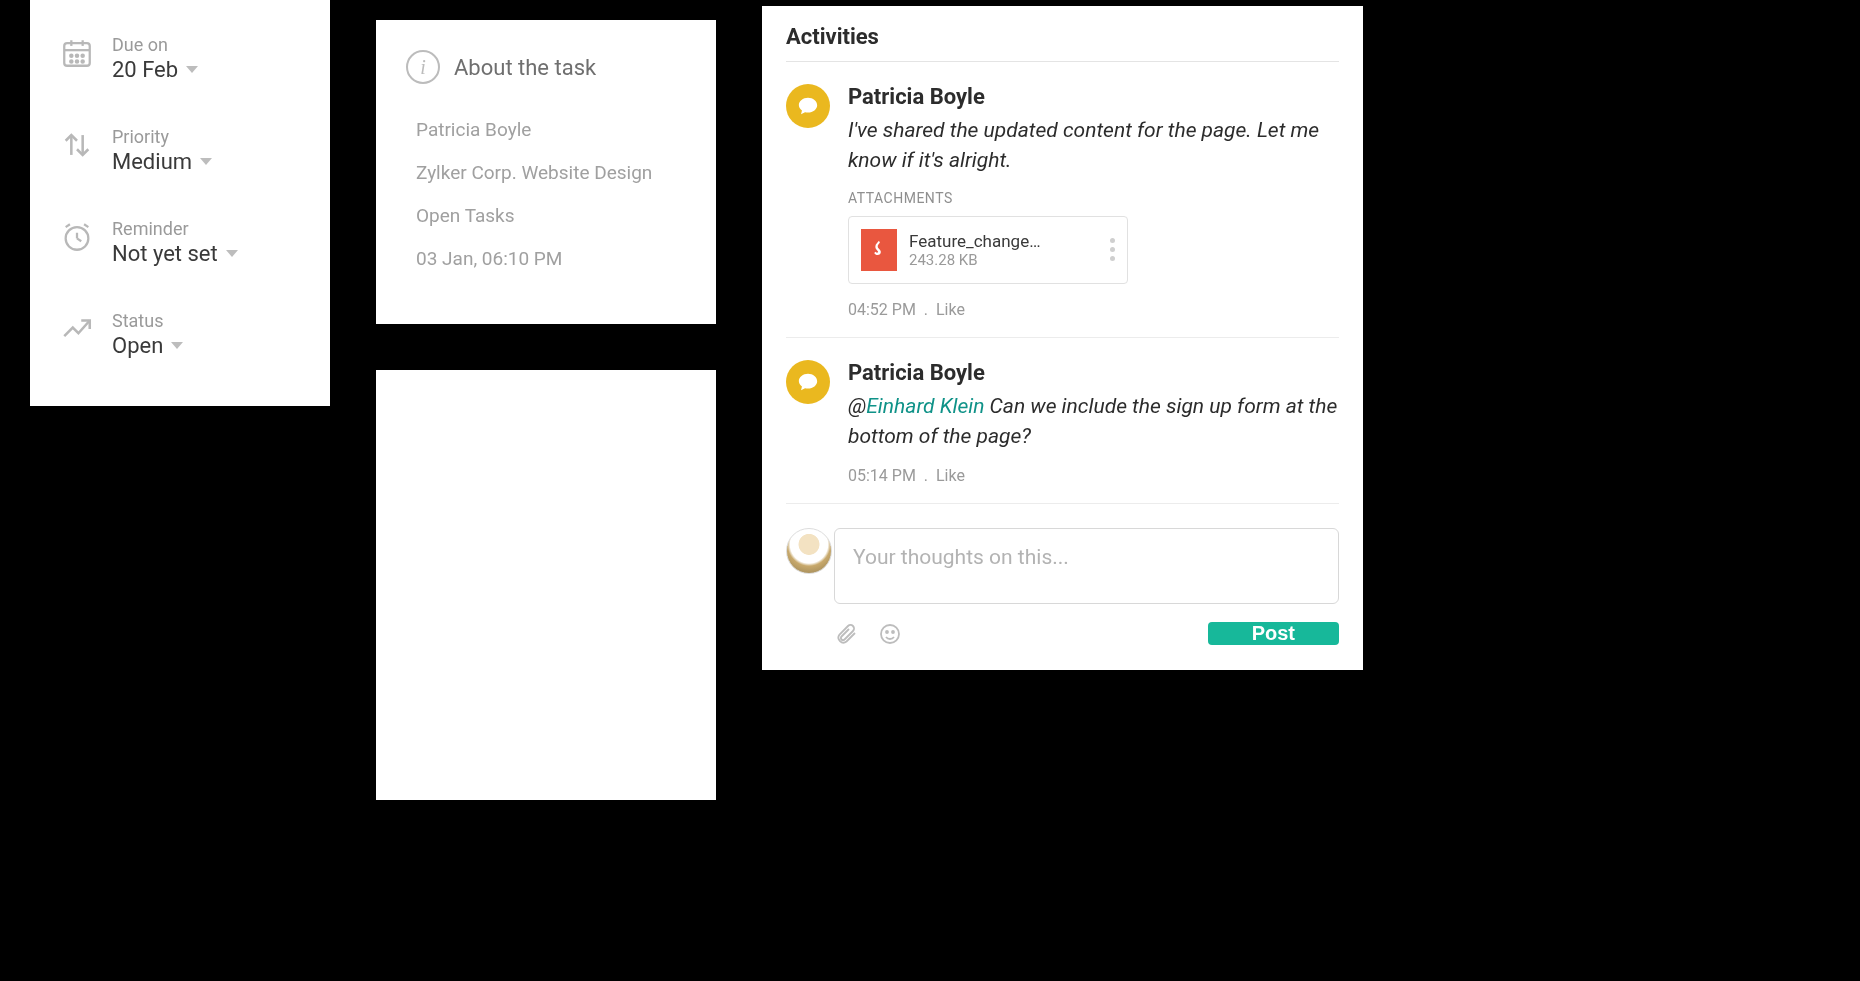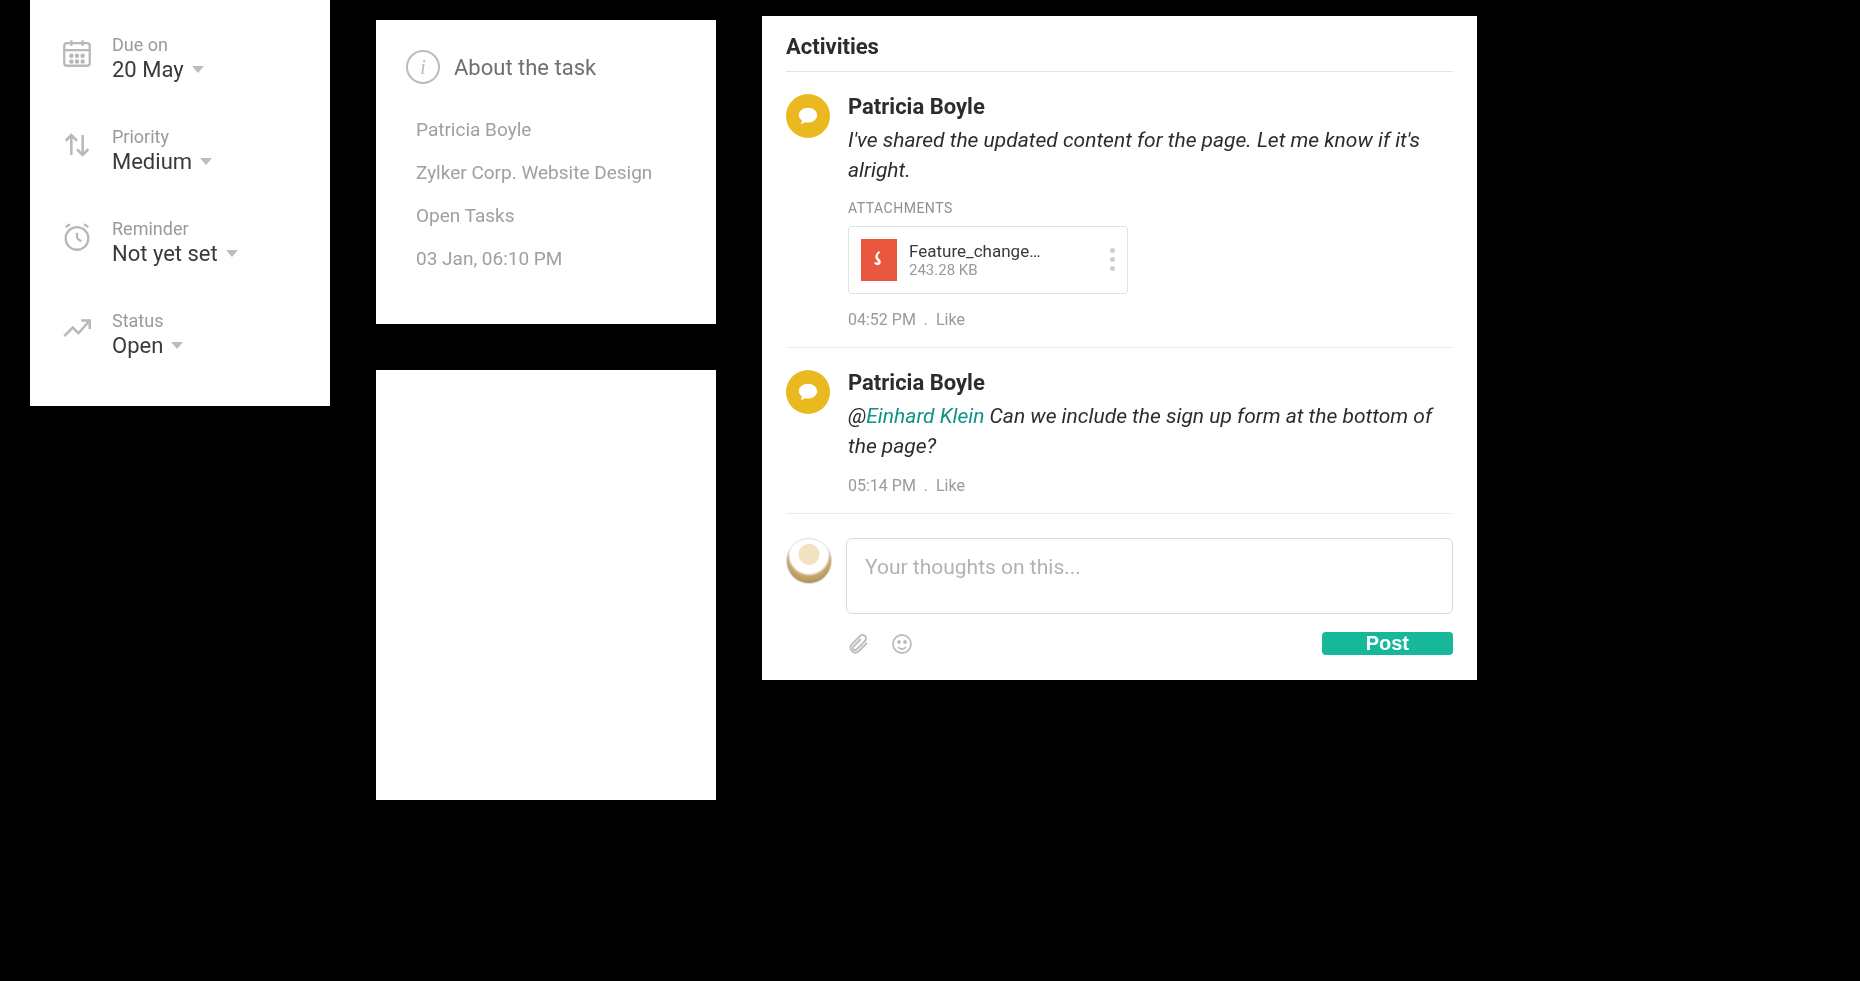--- a/index.html
+++ b/index.html
@@ -99,22 +99,22 @@
   .blank-panel {
     left: 376px;
     top: 370px;
     width: 340px;
     height: 430px;
   }
 
   
   .activities-panel {
     left: 762px;
-    top: 16px;
-    width: 715px;
+    top: 6px;
+    width: 601px;
     padding: 12px 24px 24px 24px;
   }
   .activities-title {
     font-size: 22px;
     font-weight: 700;
     color: #2c2c2c;
     padding: 6px 0 12px 0;
     border-bottom: 1px solid #e4e4e4;
   }
   .activity-item {
@@ -190,21 +190,21 @@
   .file-actions span {
     width: 5px; height: 5px; border-radius: 50%; background: #cfcfcf;
   }
   .activity-footer {
     font-size: 16px;
     color: #9a9a9a;
   }
   .activity-footer .like { cursor: pointer; }
   .composer {
     display: flex;
-    gap: 14px;
+    gap: 2px;
     padding-top: 24px;
     align-items: flex-start;
   }
   .avatar-img {
     width: 46px; height: 46px; border-radius: 50%;
     flex: 0 0 46px;
     background: radial-gradient(circle at 50% 35%, #f3e2c2 0%, #f3e2c2 28%, #fff 30%, #fff 52%, #c8a96c 60%, #8f7b4f 100%);
     border: 1px solid #ddd;
   }
   .composer-right { flex: 1; }
@@ -256,21 +256,21 @@
           <circle cx="12" cy="14" r="0.8" fill="currentColor"></circle>
           <circle cx="16" cy="14" r="0.8" fill="currentColor"></circle>
           <circle cx="8" cy="18" r="0.8" fill="currentColor"></circle>
           <circle cx="12" cy="18" r="0.8" fill="currentColor"></circle>
           <circle cx="16" cy="18" r="0.8" fill="currentColor"></circle>
         </svg>
     </div>
     <div class="prop-text">
       <div class="prop-label">Due on</div>
       <div class="prop-value">
-        <span>20 May</span>
+        <span>20 Feb</span>
         <span class="caret-down"></span>
       </div>
     </div>
   </div>
 
   <div class="prop-row">
     <div class="prop-icon">
       <svg viewBox="0 0 24 24" fill="none" stroke="currentColor" stroke-width="1.8">
           <line x1="8" y1="19" x2="8" y2="5"></line>
           <polyline points="4,9 8,5 12,9"></polyline>

